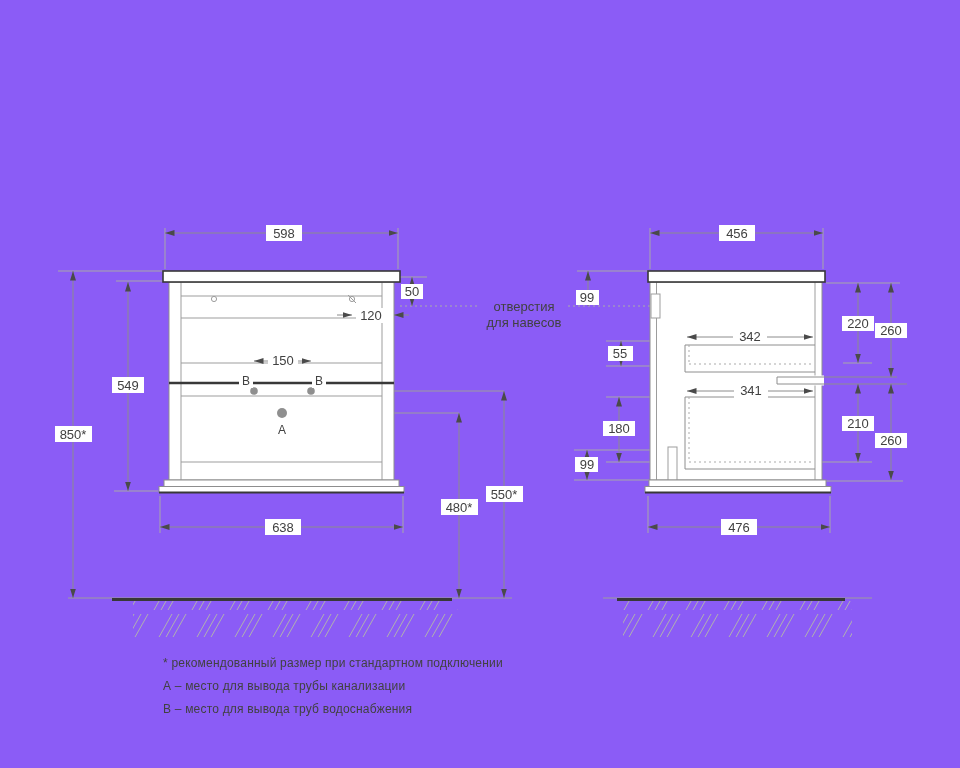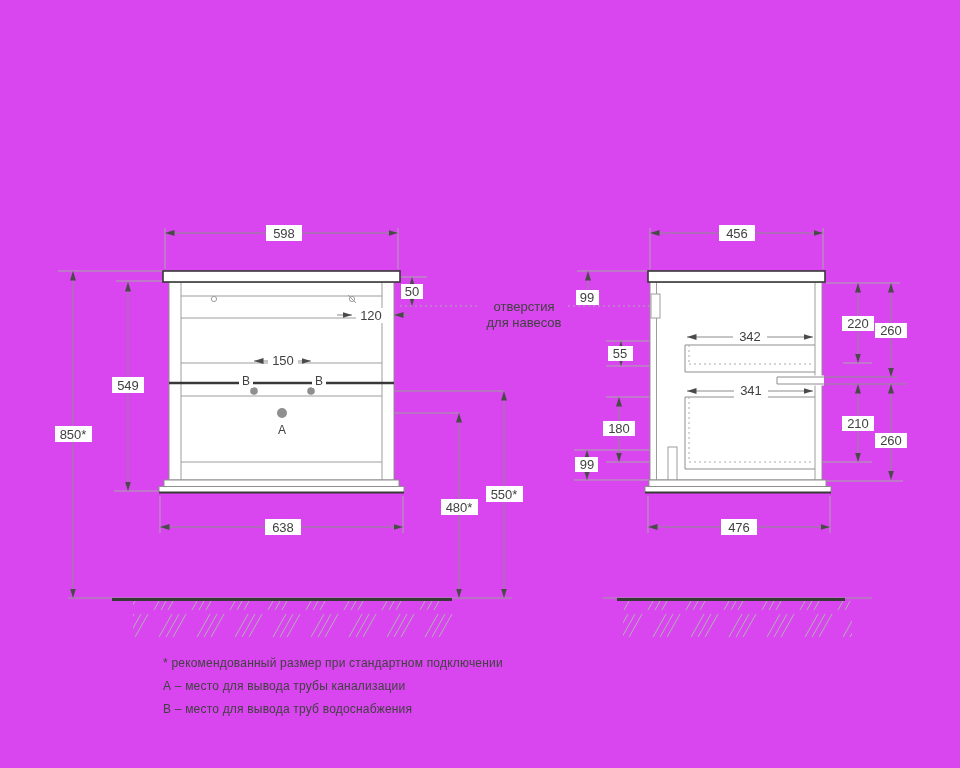--- a/index.html
+++ b/index.html
@@ -1,20 +1,20 @@
 <!DOCTYPE html>
 <html><head>
 <meta charset="utf-8">
 <style>
   html, body { margin: 0; padding: 0; background: #ffffff; }
   .page {
     position: relative;
     width: 960px;
     height: 768px;
-    background: #d946ef;
+    background: #8b5cf6;
     font-family: "Liberation Sans", "DejaVu Sans", sans-serif;
     overflow: hidden;
   }
   svg { display: block; }
   text {
     font-family: "Liberation Sans", "DejaVu Sans", sans-serif;
     fill: #414141;
   }
   .dim-text { font-size: 13px; }
   .small-label { font-size: 12px; }

